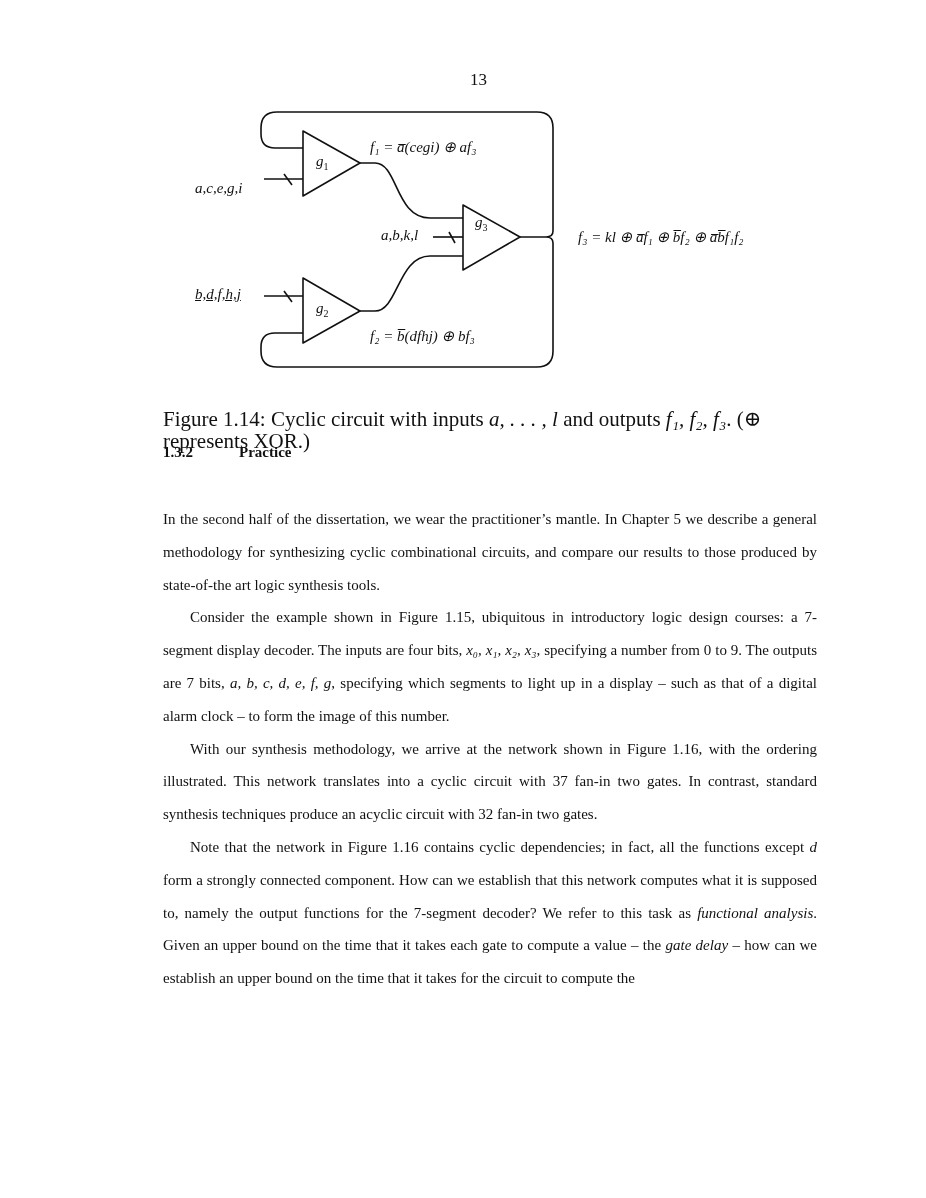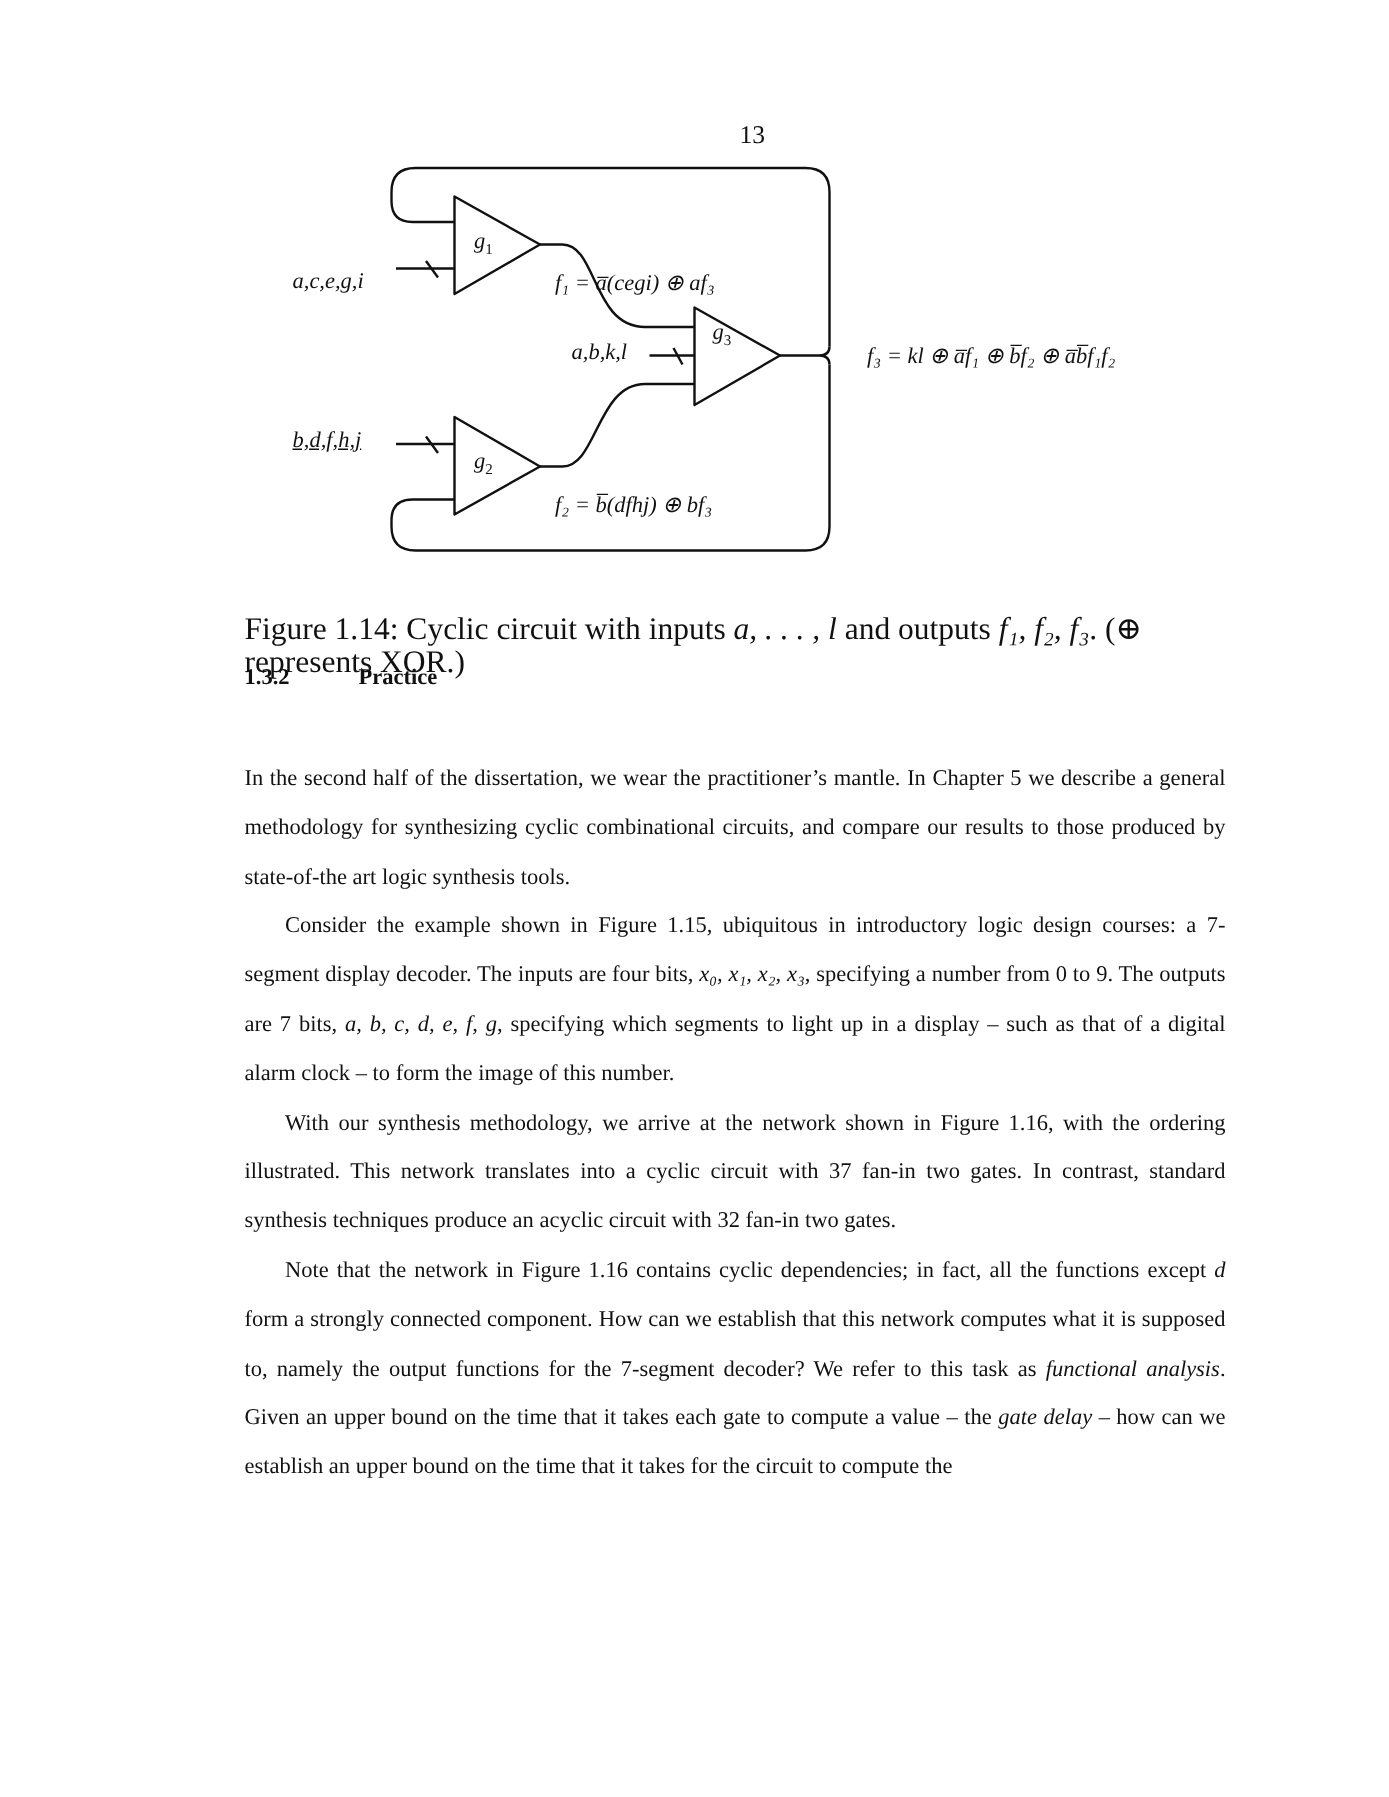--- a/index.html
+++ b/index.html
@@ -1,18 +1,18 @@
 <!DOCTYPE html>
 <html><head>
 <meta charset="utf-8">
 <style>
   html, body { margin: 0; padding: 0; background: #ffffff; }
   body { width: 926px; height: 1198px; position: relative; overflow: hidden;
          font-family: "Liberation Serif", "DejaVu Serif", serif; color: #111; }
-  .page-number { position: absolute; top: 80px; left: 470px; width: 40px; text-align: right;
+  .page-number { position: absolute; top: 70px; left: 470px; width: 40px; text-align: left;
                  font-size: 17px; }
   .figure { position: absolute; left: 0; top: 0; width: 926px; height: 380px; }
   .fig-label { position: absolute; font-family: "Liberation Serif", serif; font-style: italic;
                font-size: 15px; white-space: nowrap; color: #111; }
   .fig-label sub { font-size: 10px; font-style: normal; }
   .caption { position: absolute; left: 163px; top: 408px; width: 655px; font-size: 21px;
              line-height: 22px; }
   .caption i { font-style: italic; }
   .section-heading { position: absolute; left: 163px; top: 444px; font-size: 15px; font-weight: bold;
                      white-space: nowrap; }
@@ -60,21 +60,21 @@
   </svg>
 
   <div class="fig-label" style="left:316px;top:153px;"><span>g</span><sub>1</sub></div>
   <div class="fig-label" style="left:316px;top:300px;"><span>g</span><sub>2</sub></div>
   <div class="fig-label" style="left:475px;top:214px;"><span>g</span><sub>3</sub></div>
 
   <div class="fig-label" style="left:195px;top:180px;">a,c,e,g,i</div>
   <div class="fig-label" style="left:195px;top:286px;text-decoration:underline;">b,d,f,h,j</div>
   <div class="fig-label" style="left:381px;top:227px;">a,b,k,l</div>
 
-  <div class="fig-label" style="left:370px;top:138px;margin-top:41px;">f₁ = a̅(cegi) ⊕ af₃</div>
+  <div class="fig-label" style="left:370px;top:138px;">f₁ = a̅(cegi) ⊕ af₃</div>
   <div class="fig-label" style="left:370px;top:327px;">f₂ = b̅(dfhj) ⊕ bf₃</div>
   <div class="fig-label" style="left:578px;top:228px;">f₃ = kl ⊕ a̅f₁ ⊕ b̅f₂ ⊕ a̅b̅f₁f₂</div>
 </div>
 
 <div class="caption">
   <span>Figure 1.14: Cyclic circuit with inputs </span><i>a, . . . , l</i><span> and outputs </span><i>f₁, f₂, f₃</i><span>. (⊕ represents XOR.)</span>
 </div>
 
 <div class="section-heading">
   <span class="num">1.3.2</span><span>Practice</span>

